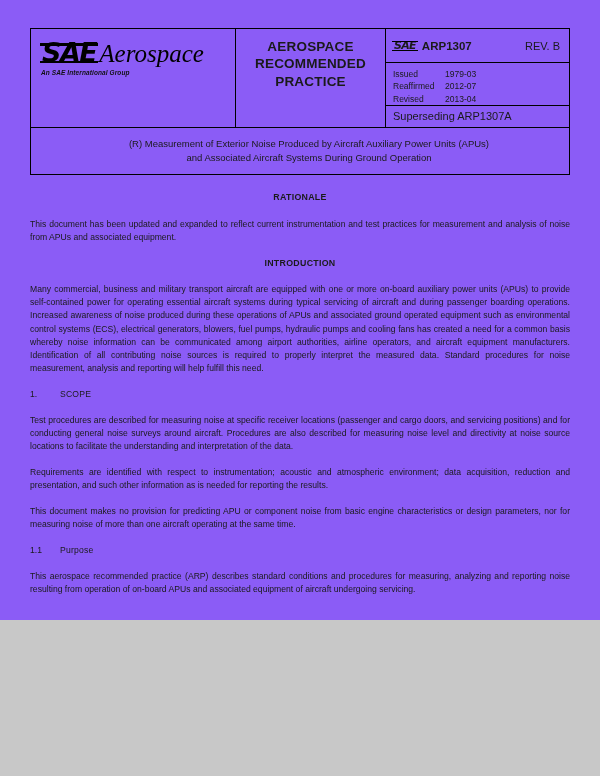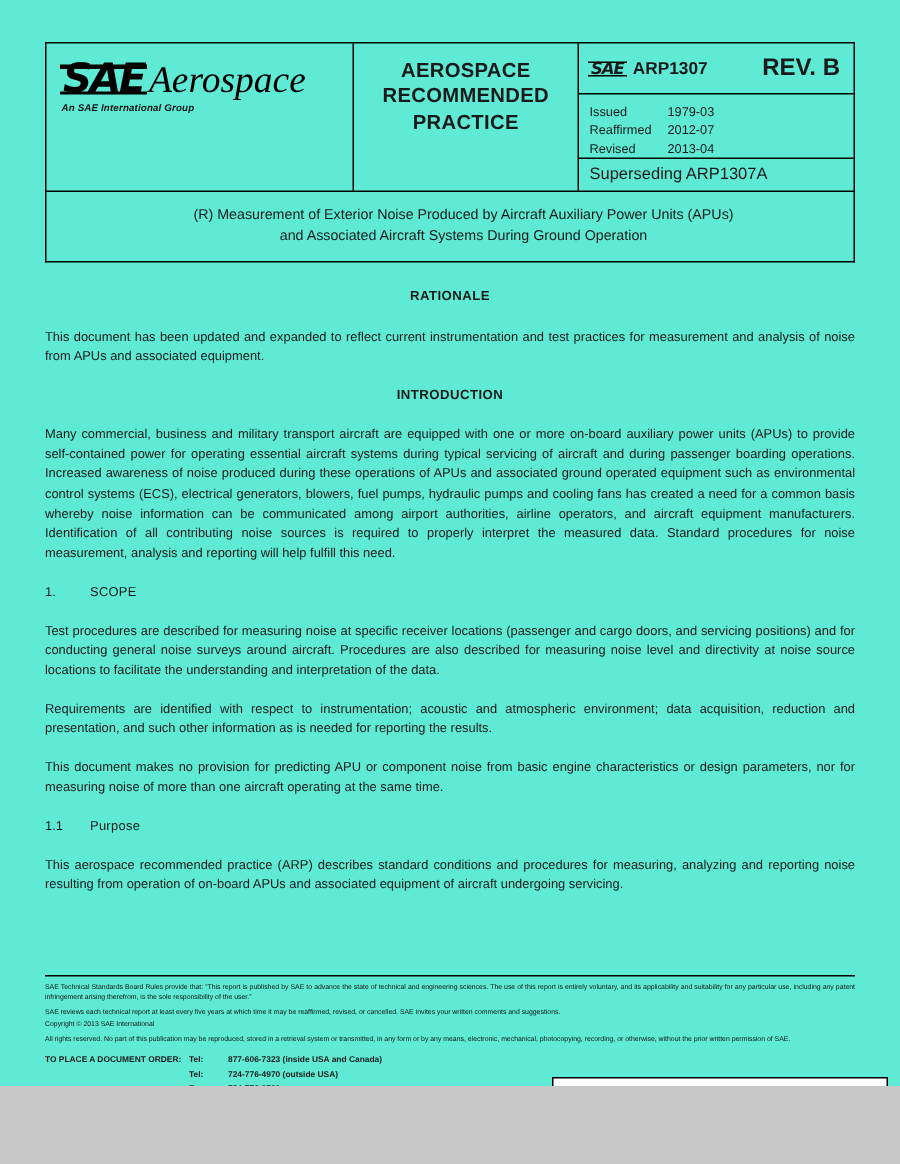--- a/index.html
+++ b/index.html
@@ -7,22 +7,22 @@
     margin: 0;
     padding: 0;
     background: #c8c8c8;
   }
   body {
     font-family: "Liberation Sans", sans-serif;
   }
   .page {
     position: relative;
     width: 600px;
-    height: 724px;
-    background: #5eead4;
+    height: 620px;
+    background: #8b5cf6;
     overflow: hidden;
     box-sizing: border-box;
     color: #1a1a1a;
   }
   .sheet {
     position: absolute;
     left: 30px;
     top: 28px;
     width: 540px;
   }
@@ -129,22 +129,22 @@
   }
   .mini-sae .bar {
     position: absolute;
     left: -1px; right: -1px;
     height: 1.4px;
     background: #000;
   }
   .mini-sae .bar.b1 { top: 1.5px; }
   .mini-sae .bar.b2 { bottom: 1px; }
   .hr-rev {
-    font-weight: 700;
-    font-size: 16px;
+    font-weight: 400;
+    font-size: 11px;
     padding-right: 2px;
   }
   .hr-dates {
     padding: 5px 7px 0 7px;
     border-bottom: 1.5px solid #000;
     flex: 1;
   }
   .date-line {
     display: flex;
     font-size: 8.5px;

